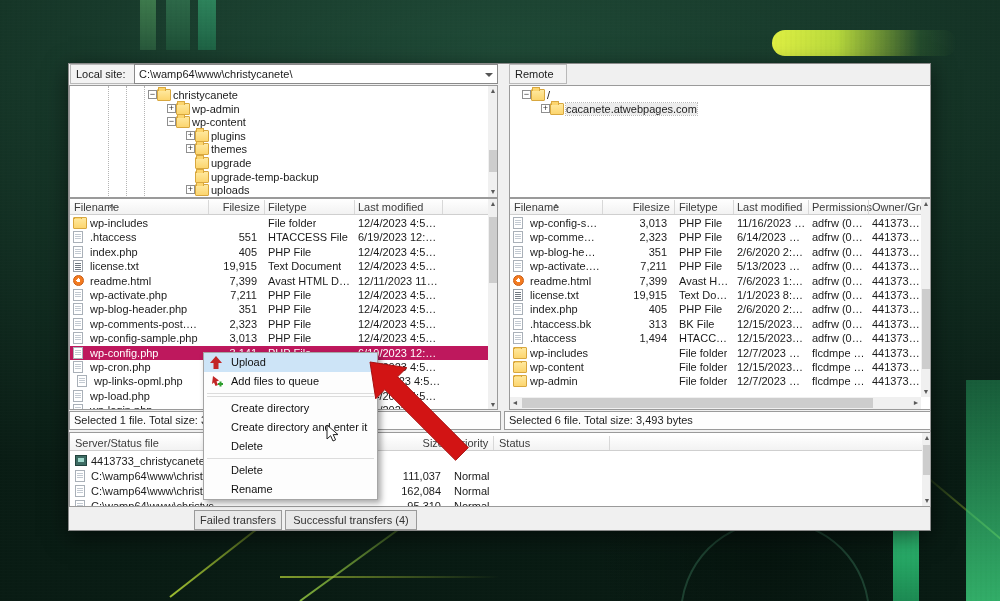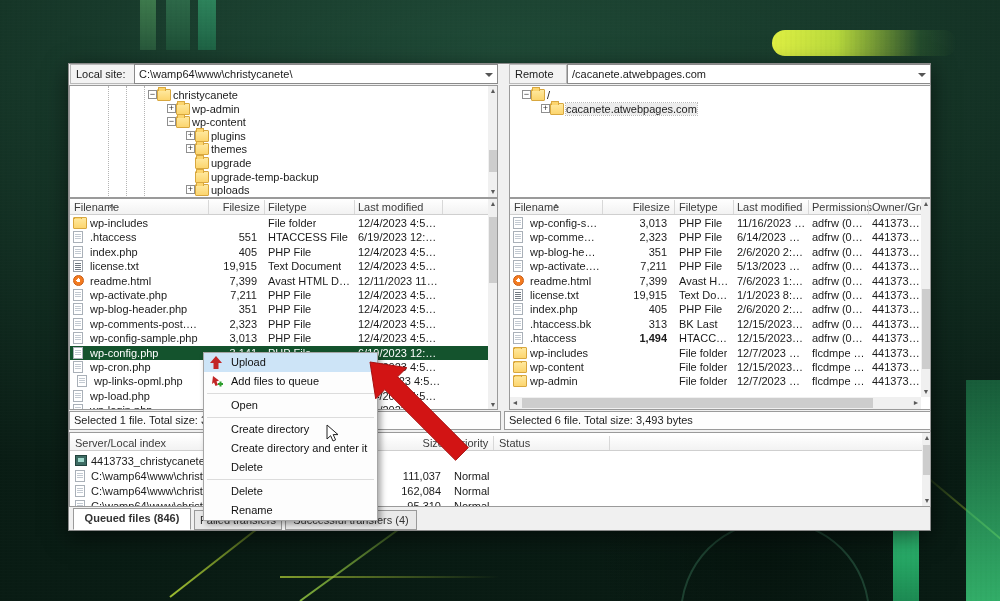--- a/index.html
+++ b/index.html
@@ -63,21 +63,21 @@
   .ic-server { width:12px; height:11px; left:1px; background:#3d6b63; border:1px solid #22433d; }
   .ic-server::before { content:""; position:absolute; left:2px; top:2px; width:6px; height:4px; background:#9fd9cc; }
 
   
   .hdr { position:absolute; height:16px; background:linear-gradient(#ffffff,#f2f2f2); border-bottom:1px solid #cfcfcf; }
   .hdr span { position:absolute; top:2px; color:#3c3c3c; }
   .hdr .colsep { position:absolute; top:1px; width:0; height:14px; border-left:1px solid #d8d8d8; }
   .sortmark { position:absolute; top:-3px; font-size:8px; color:#666; }
   .lrow { position:absolute; height:14.4px; white-space:nowrap; }
   .lrow span { position:absolute; top:1px; overflow:hidden; text-overflow:ellipsis; }
-  .lrow.sel { background:#14532d; }
+  .lrow.sel { background:#be185d; }
   .lrow.sel span { color:#fff; }
 
   
   .sb { position:absolute; background:#f0f0f0; }
   .sb .btn { position:absolute; width:100%; height:10px; color:#5a5a5a; font-size:7px; text-align:center; line-height:10px; }
   .sb .thumb { position:absolute; background:#cdcdcd; }
   .sbh .btn { width:10px; height:100%; line-height:12px; }
 
   .statusbar { position:absolute; height:19px; background:#fdfdfd; border:1px solid #9a9a9a;
     line-height:17px; padding-left:4px; white-space:nowrap; overflow:hidden; }
@@ -119,24 +119,20 @@
 </div>
 
 <div class="win">
 
   <div class="panel-label" style="left:1px;top:0;width:76px;">Local site:</div>
   <div class="combo" style="left:65px;top:0;width:364px;">
     <span>C:\wamp64\www\christycanete\</span>
     <span class="arr"></span>
   </div>
   <div class="panel-label" style="left:440px;top:0;width:58px;">Remote site:</div>
-  <div class="combo" style="left:498px;top:0;width:364px;">
-    <span>/cacanete.atwebpages.com</span>
-    <span class="arr"></span>
-  </div>
 
   <div class="pane" id="tree-local" style="left:0;top:21px;width:429px;height:113px;">
       <div class="guide" style="left: 38px; top: 0px; height: 110px;"></div>
       <div class="guide" style="left: 56px; top: 0px; height: 110px;"></div>
       <div class="guide" style="left: 74px; top: 0px; height: 110px;"></div>
       <div class="tree-row" style="left: 0px; top: 2px; width: 100%;">
         <span class="expander" style="left: 78px;">−</span>
         <span class="ic ic-folder" style="left: 87px;"></span>
         <span style="position: absolute; left: 103px; top: 1px;">christycanete</span>
       </div>
@@ -383,29 +379,29 @@
         <span style="right: 255px;">405</span>
         <span style="left: 169px; max-width: 52px; white-space: nowrap;">PHP File</span>
         <span style="left: 227px; max-width: 69px; white-space: nowrap;">2/6/2020 2:33:1...</span>
         <span style="left: 302px; max-width: 54px; white-space: nowrap;">adfrw (0744)</span>
         <span style="left: 362px; max-width: 48px; white-space: nowrap;">4413733_ch</span>
       </div>
       <div class="lrow" style="left: 0px; top: 117.8px; width: 412px;">
         <span class="ic ic-page" style="left: 3px;"></span>
         <span style="left: 20px; max-width: 70px; white-space: nowrap;">.htaccess.bk</span>
         <span style="right: 255px;">313</span>
-        <span style="left: 169px; max-width: 52px; white-space: nowrap;">BK Last</span>
+        <span style="left: 169px; max-width: 52px; white-space: nowrap;">BK File</span>
         <span style="left: 227px; max-width: 69px; white-space: nowrap;">12/15/2023 9:2...</span>
         <span style="left: 302px; max-width: 54px; white-space: nowrap;">adfrw (0644)</span>
         <span style="left: 362px; max-width: 48px; white-space: nowrap;">4413733_ch</span>
       </div>
       <div class="lrow" style="left: 0px; top: 132.2px; width: 412px;">
         <span class="ic ic-page" style="left: 3px;"></span>
         <span style="left: 20px; max-width: 70px; white-space: nowrap;">.htaccess</span>
-        <span style="right: 255px; font-weight: bold;">1,494</span>
+        <span style="right: 255px;">1,494</span>
         <span style="left: 169px; max-width: 52px; white-space: nowrap;">HTACCESS ...</span>
         <span style="left: 227px; max-width: 69px; white-space: nowrap;">12/15/2023 9:2...</span>
         <span style="left: 302px; max-width: 54px; white-space: nowrap;">adfrw (0644)</span>
         <span style="left: 362px; max-width: 48px; white-space: nowrap;">4413733_ch</span>
       </div>
       <div class="lrow" style="left: 0px; top: 146.6px; width: 412px;">
         <span class="ic ic-folder" style="left: 3px;"></span>
         <span style="left: 20px; max-width: 70px; white-space: nowrap;">wp-includes</span>
         <span style="right: 255px;"></span>
         <span style="left: 169px; max-width: 52px; white-space: nowrap;">File folder</span>
@@ -441,21 +437,21 @@
         <div class="btn" style="right: 0px;">►</div>
         <div class="thumb" style="top: 1px; height: 10px; left: 12px; width: 351px;"></div>
       </div>
     </div>
 
   <div class="statusbar" style="left:0;top:347px;width:432px;">Selected 1 file. Total size: 3,141 bytes</div>
   <div class="statusbar" style="left:435px;top:347px;width:427px;">Selected 6 file. Total size: 3,493 bytes</div>
 
   <div class="pane" id="queue" style="left:0;top:368px;width:862px;height:75px;">
       <div class="hdr" style="left: 0px; top: 2px; width: 852px;">
-        <span style="left: 5px;">Server/Local index</span>
+        <span style="left: 5px;">Server/Status file</span>
         <span style="right: 478px;">Size</span>
         <span class="colsep" style="left: 378px;"></span>
         <span style="left: 384px;">Priority</span>
         <span class="colsep" style="left: 423px;"></span>
         <span style="left: 429px;">Status</span>
         <span class="colsep" style="left: 539px;"></span>
       </div>
       <div class="lrow" style="left: 0px; top: 21px; width: 852px;">
         <span class="ic ic-server" style="left: 5px;"></span>
         <span style="left: 21px; max-width: 170px;">4413733_christycanete@cac.</span>
@@ -479,37 +475,35 @@
         <span style="left: 384px;">Normal</span>
       </div>
       <div class="sb" style="left: 852px; top: 0px; width: 10px; height: 73px;">
         <div class="btn" style="top: 0px;">▲</div>
         <div class="btn" style="bottom: 0px;">▼</div>
         <div class="thumb" style="left: 1px; width: 8px; top: 12px; height: 30px;"></div>
       </div>
     </div>
 
   <div class="tabbar" id="tabbar" style="left:0;top:444px;width:862px;height:22px;">
-      <div class="tab active" style="left: 4px; width: 118px;">Queued files (846)</div>
       <div class="tab" style="left: 125px; width: 88px; top: 2px;">Failed transfers</div>
       <div class="tab" style="left: 216px; width: 132px; top: 2px;">Successful transfers (4)</div>
     </div>
 </div>
 
 <div class="menu" id="ctxmenu">
     <div class="mi hl">Upload<span class="mic"><svg width="14" height="14" viewBox="0 0 14 14">
           <polygon points="7,0 13,7 9.5,7 9.5,13 4.5,13 4.5,7 1,7" fill="#c22626"></polygon>
         </svg></span></div>
     <div class="mi">Add files to queue<span class="mic"><svg width="14" height="14" viewBox="0 0 14 14">
           <polygon points="4,1 10,5.5 7.5,6.5 9,10 6.5,11 5,7.5 3,9" fill="#c22626"></polygon>
           <rect x="9" y="8" width="5" height="2" fill="#2e9e2e"></rect>
           <rect x="10.5" y="6.5" width="2" height="5" fill="#2e9e2e"></rect>
         </svg></span></div>
     <div class="msep"></div>
-    <div class="mi">Open</div>
     <div class="msep"></div>
     <div class="mi">Create directory</div>
     <div class="mi">Create directory and enter it</div>
     <div class="mi">Delete</div>
     <div class="msep"></div>
     <div class="mi">Delete</div>
     <div class="mi">Rename</div>
   </div>
 
 <svg class="annot" style="left:355px;top:350px;" width="130" height="125" viewBox="0 0 130 125">

